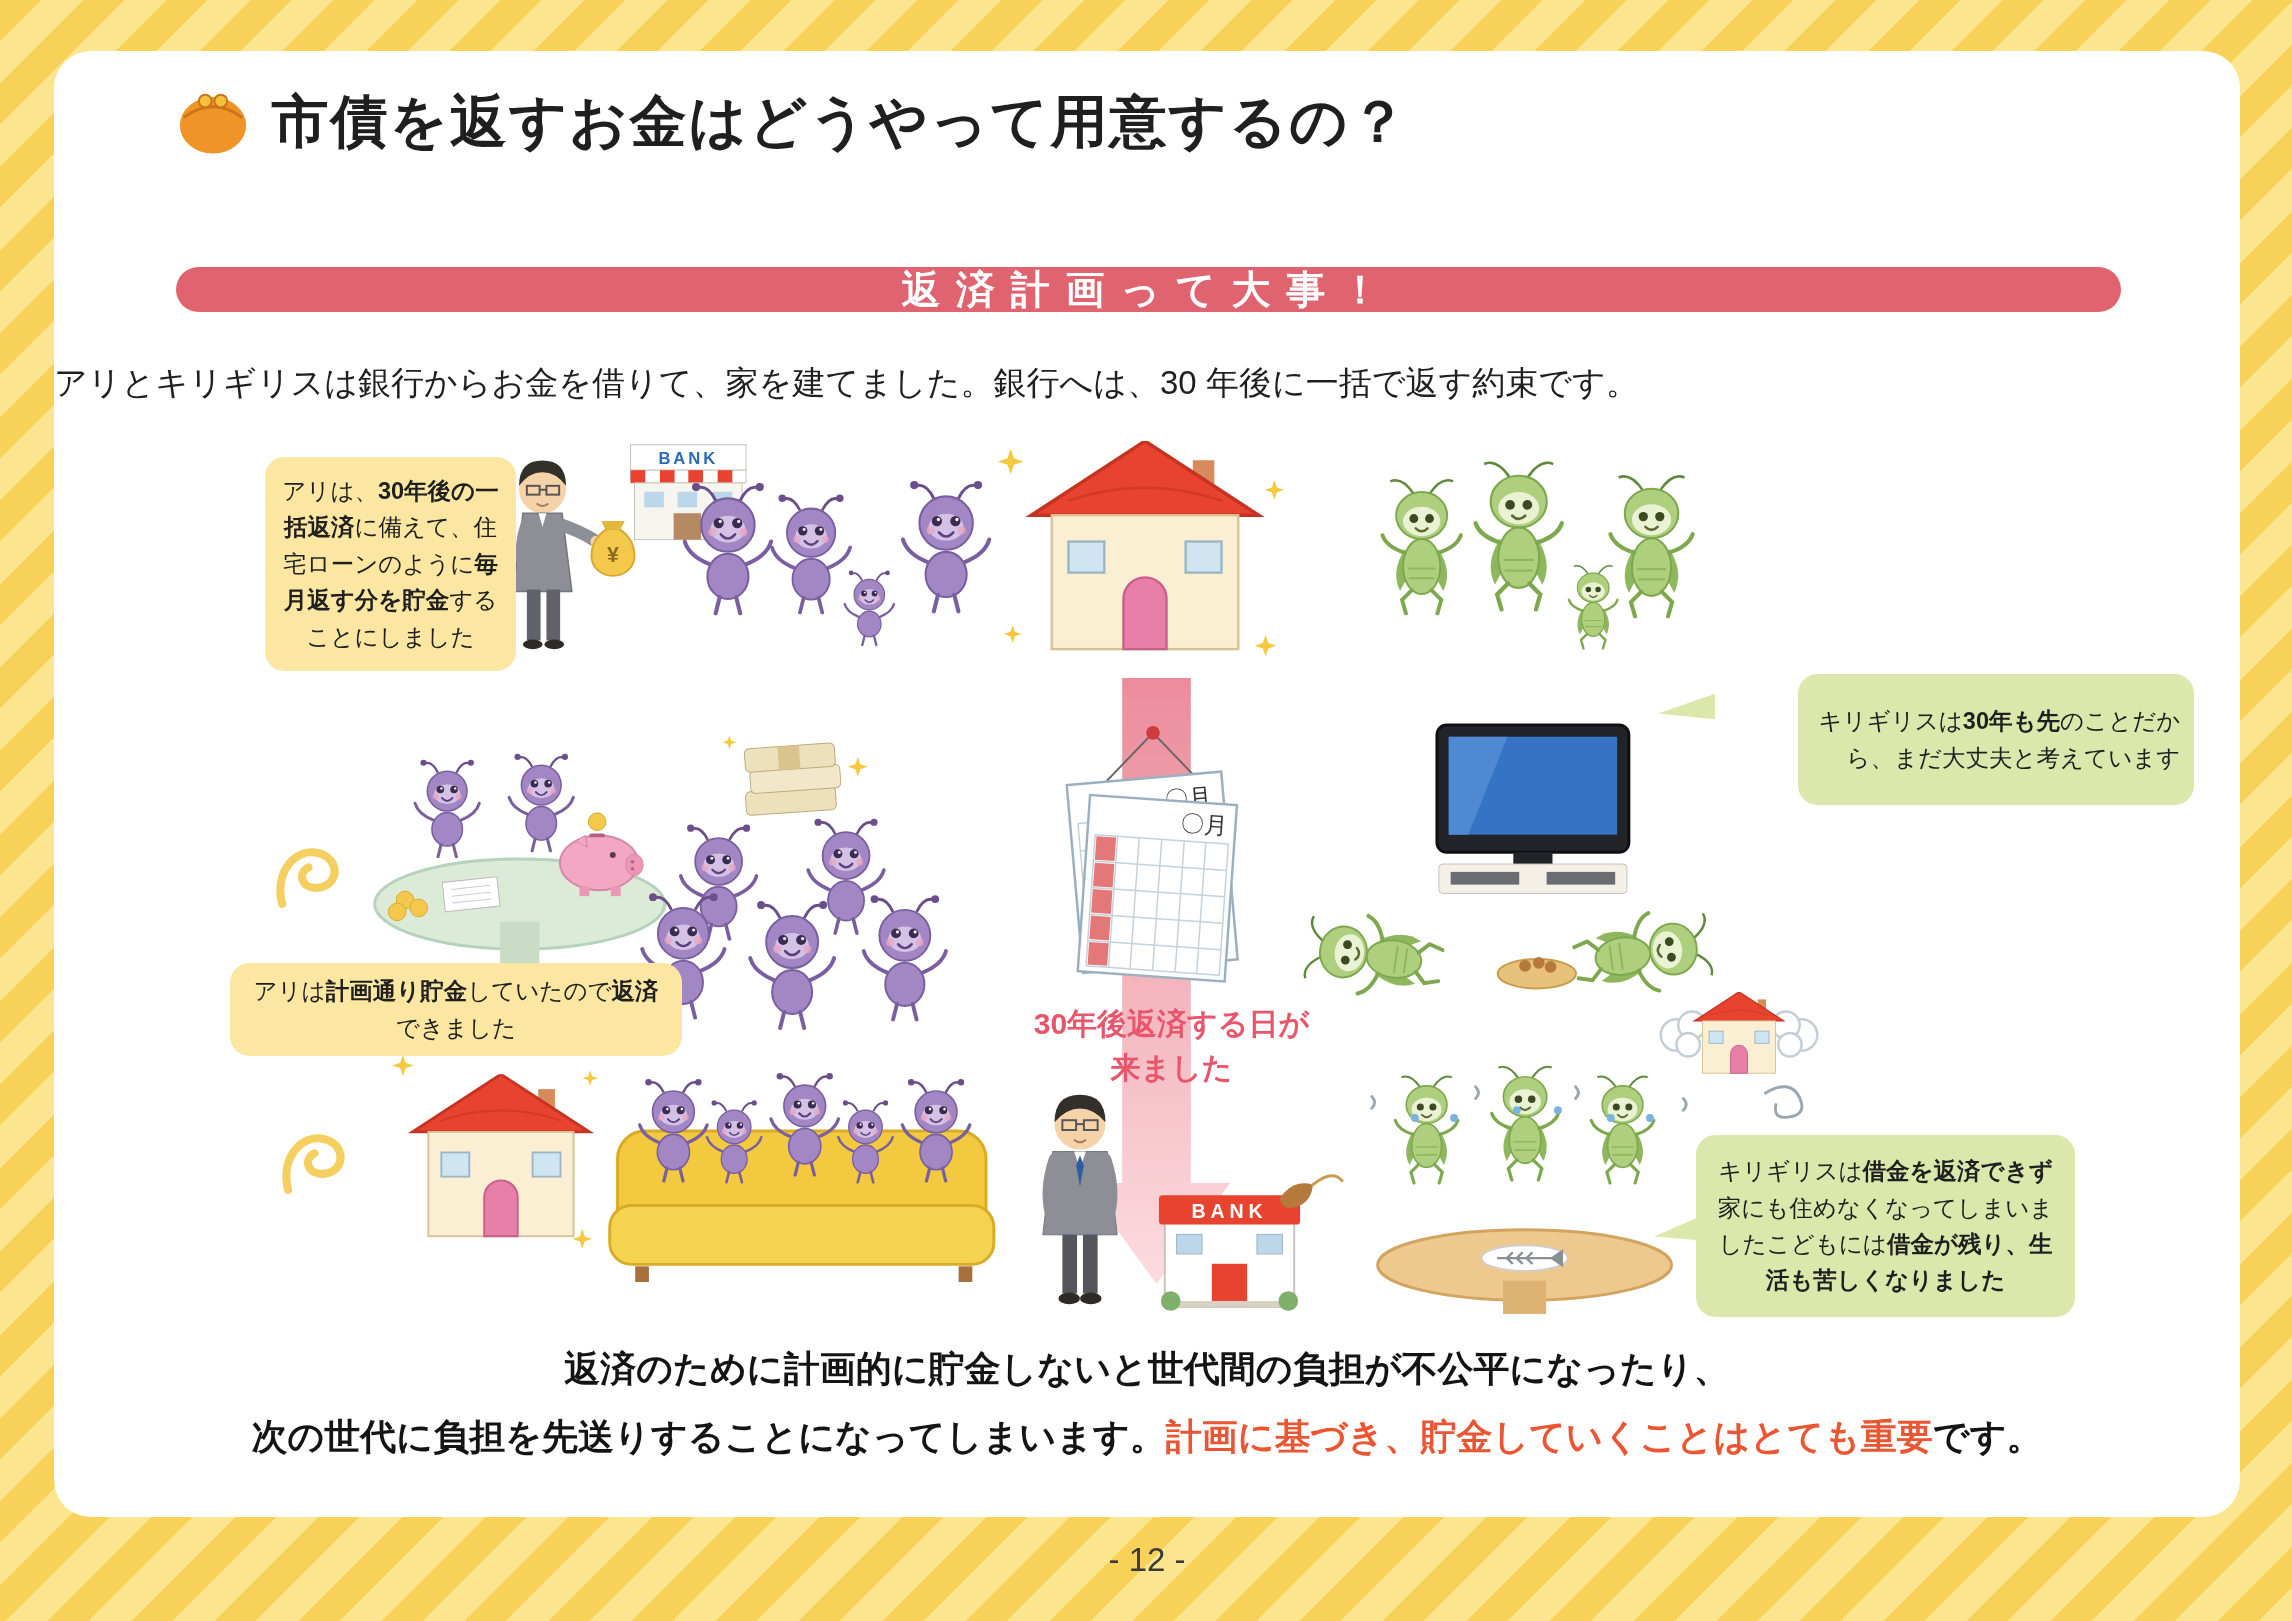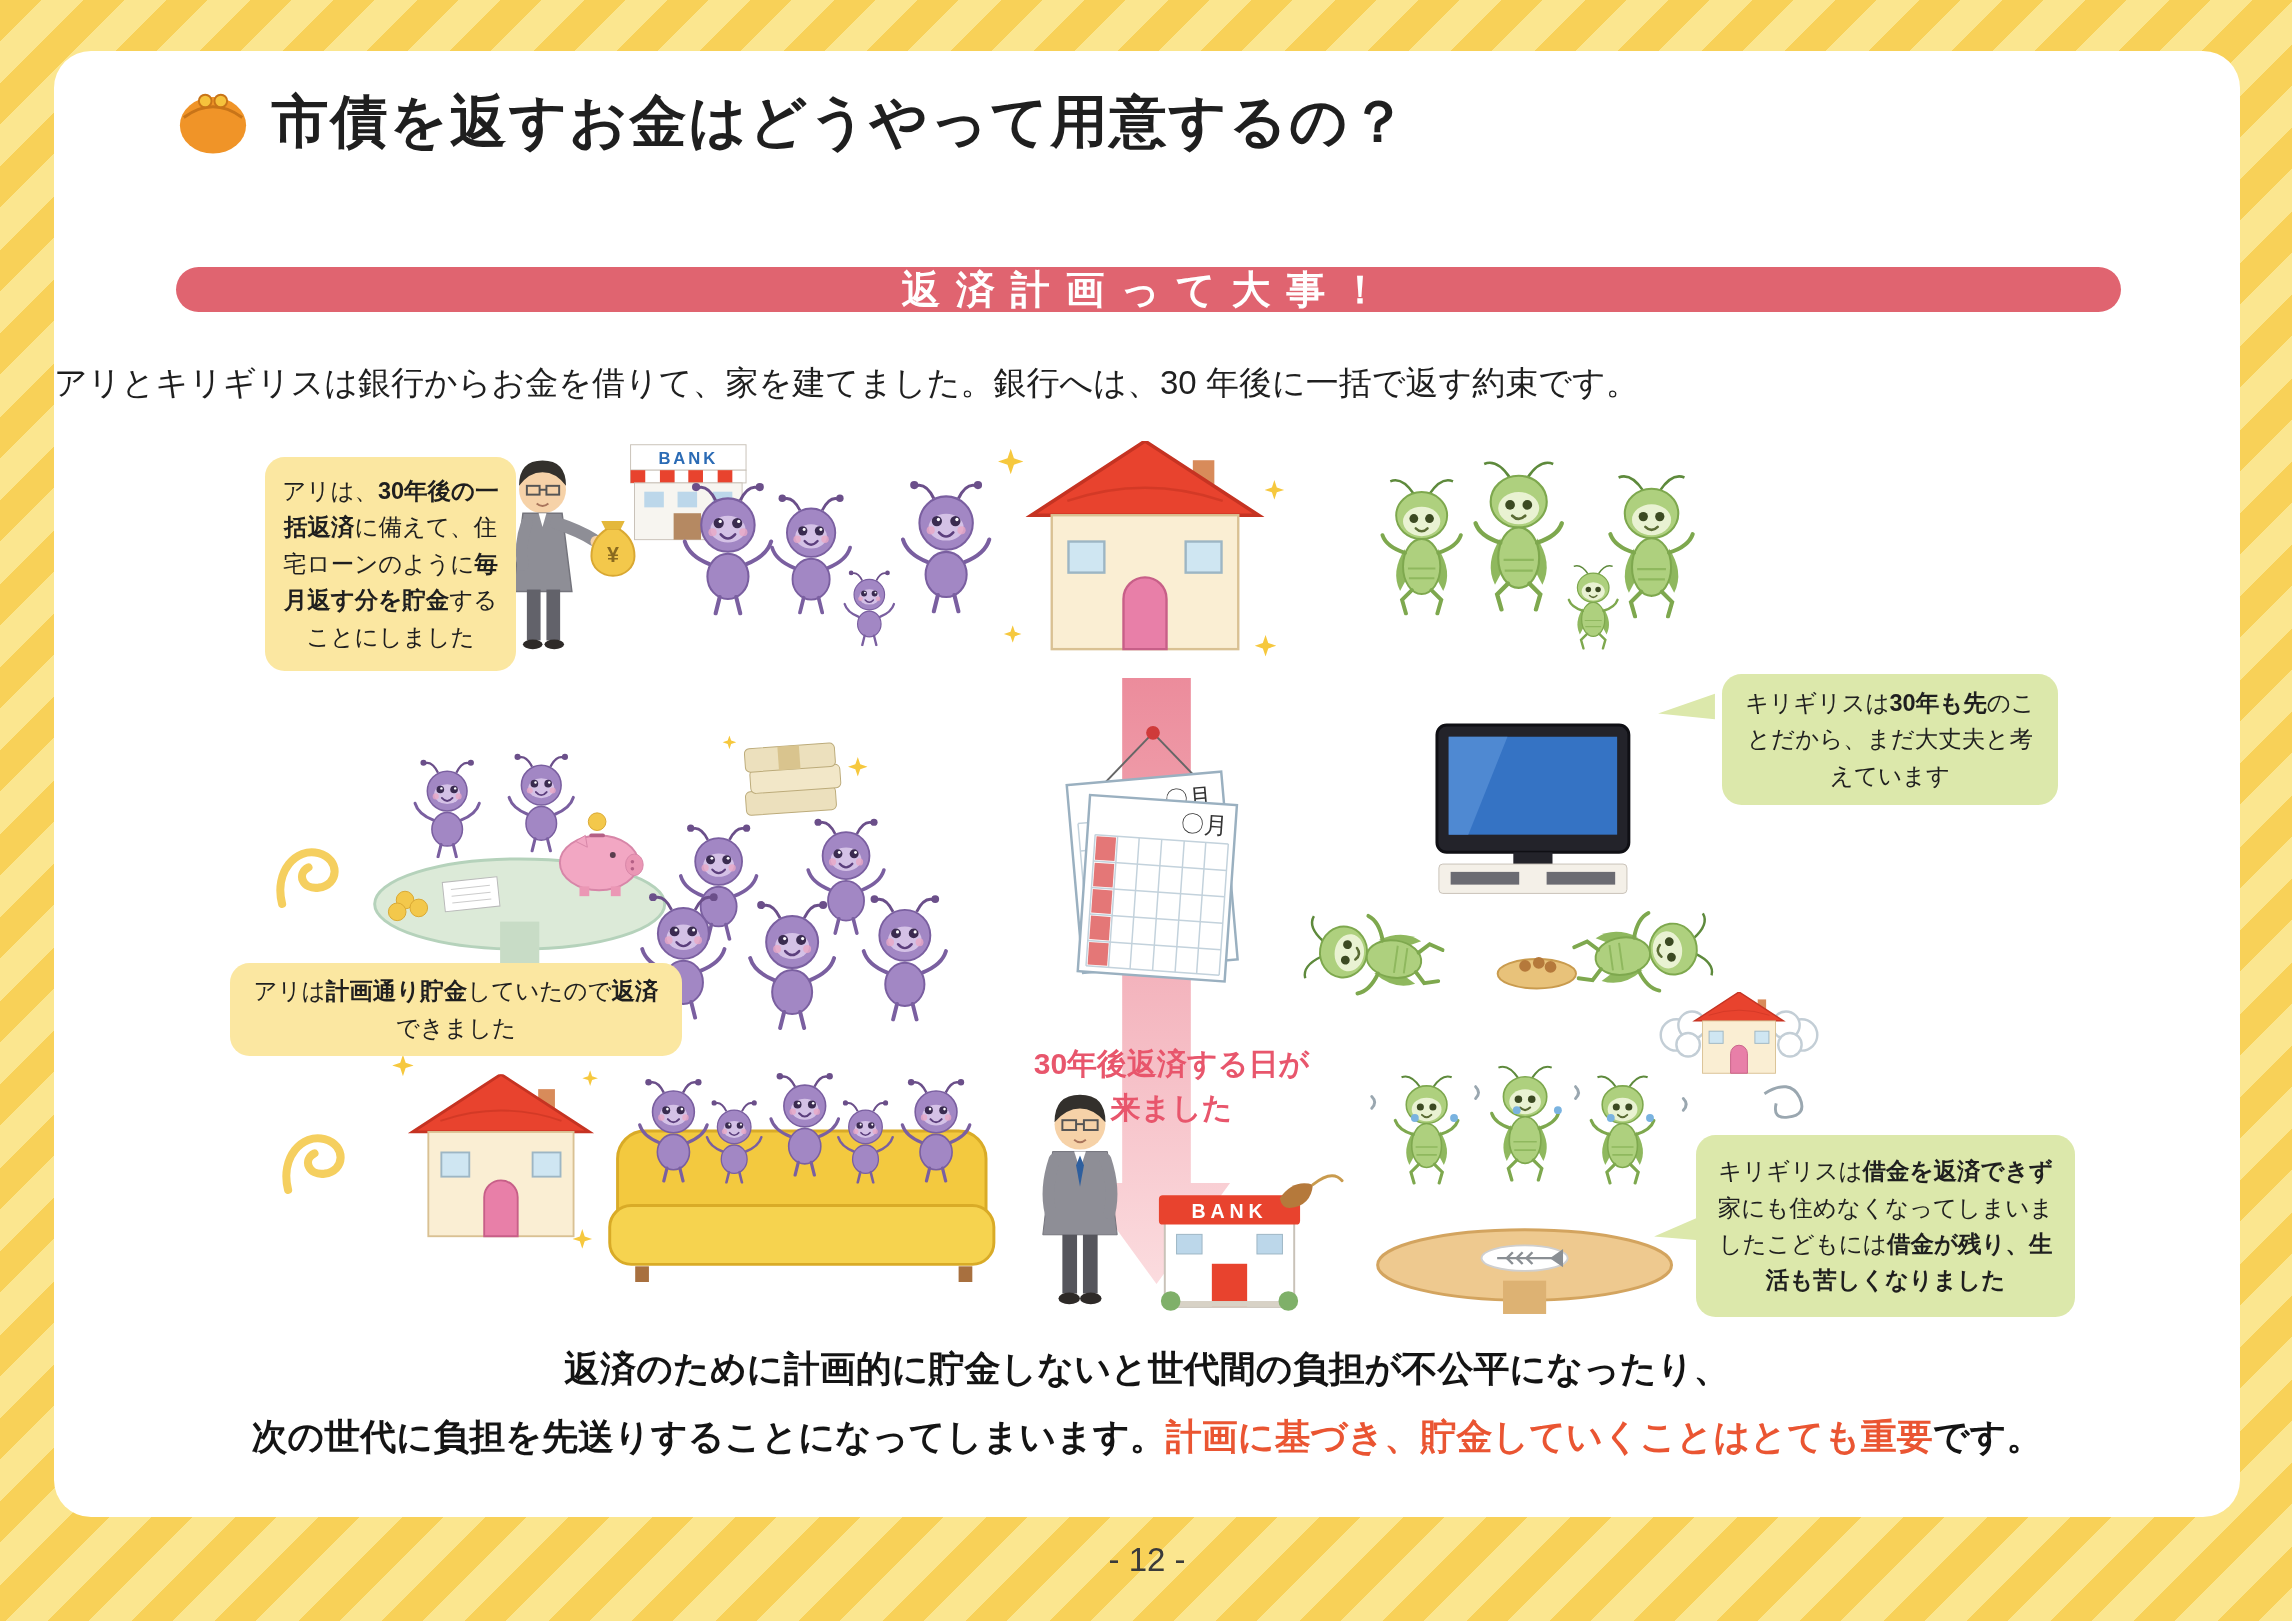--- a/index.html
+++ b/index.html
@@ -15,21 +15,21 @@
   .banner { background:#e06470; border-radius:33px; color:#fff; display:flex;
     align-items:center; justify-content:center; font-size:39px; font-weight:bold;
     letter-spacing:15.7px; }
   .intro { font-size:33px; color:#1f1f1f; text-align:left; }
   .bubble { border-radius:19.6px; display:flex; align-items:center; justify-content:center;
     text-align:center; font-size:23.5px; line-height:1.55; color:#1f1f1f; padding:11.8px 13.7px; }
   .bubble.yellow { background:#fbe7a1; }
   .bubble.green  { background:#dce8ab; }
   .bubble p { width:100%; }
   .b { font-weight:bold; }
-  .deadline { color:#e8566c; font-weight:bold; font-size:30px; text-align:center; line-height:1.45;margin-top:40px; }
+  .deadline { color:#e8566c; font-weight:bold; font-size:30px; text-align:center; line-height:1.45; }
   .footer-line { left:54px; width:2186px; font-size:36px; font-weight:bold; color:#141414; text-align:center; }
   .red { color:#ea5532; }
   .pagenum { left:54px; width:2186px; text-align:center; font-size:33px; color:#3a3a3a; }
   svg text { font-family:"Liberation Sans","DejaVu Sans",sans-serif; }
 </style>
 </head>
 <body>
 
 <div class="page">
 
@@ -457,21 +457,21 @@
     </g>
   </svg>
 
   <svg class="abs" style="left:1658px;top:686px;" width="59" height="49" viewBox="0 0 60 50">
       <polygon points="58,8 0,28 58,34" fill="#dce8ab"></polygon>
     </svg>
   <svg class="abs" style="left:1654px;top:1213px;" width="47" height="41" viewBox="0 0 48 42">
       <polygon points="46,4 0,24 46,28" fill="#dce8ab"></polygon>
     </svg>
 
-  <div class="abs bubble green" style="left:1722px;top:674px;width:336px;height:131px;">
+  <div class="abs bubble green" style="left:1798px;top:674px;width:396px;height:131px;text-align:right;">
     <p><span>キリギリスは</span><span class="b">30年も先</span><span>のことだから、</span><span>まだ大丈夫と考えています</span></p>
   </div>
   <div class="abs footer-line" style="top:1345px;">返済のために計画的に貯金しないと世代間の負担が不公平になったり、</div>
 
   <div class="abs bubble green" style="left:1696px;top:1135px;width:379px;height:182px;">
     <p><span>キリギリスは</span><span class="b">借金を返済できず</span><span>家にも住めなくなってしまいました</span><span>こどもには</span><span class="b">借金が残り、</span><span class="b">生活も苦しくなりました</span></p>
   </div>
   <div class="abs footer-line" style="top:1413px;">
     <span>次の世代に負担を先送りすることになってしまいます。</span><span class="red">計画に基づき、貯金していくことはとても重要</span><span>です。</span>
   </div>

